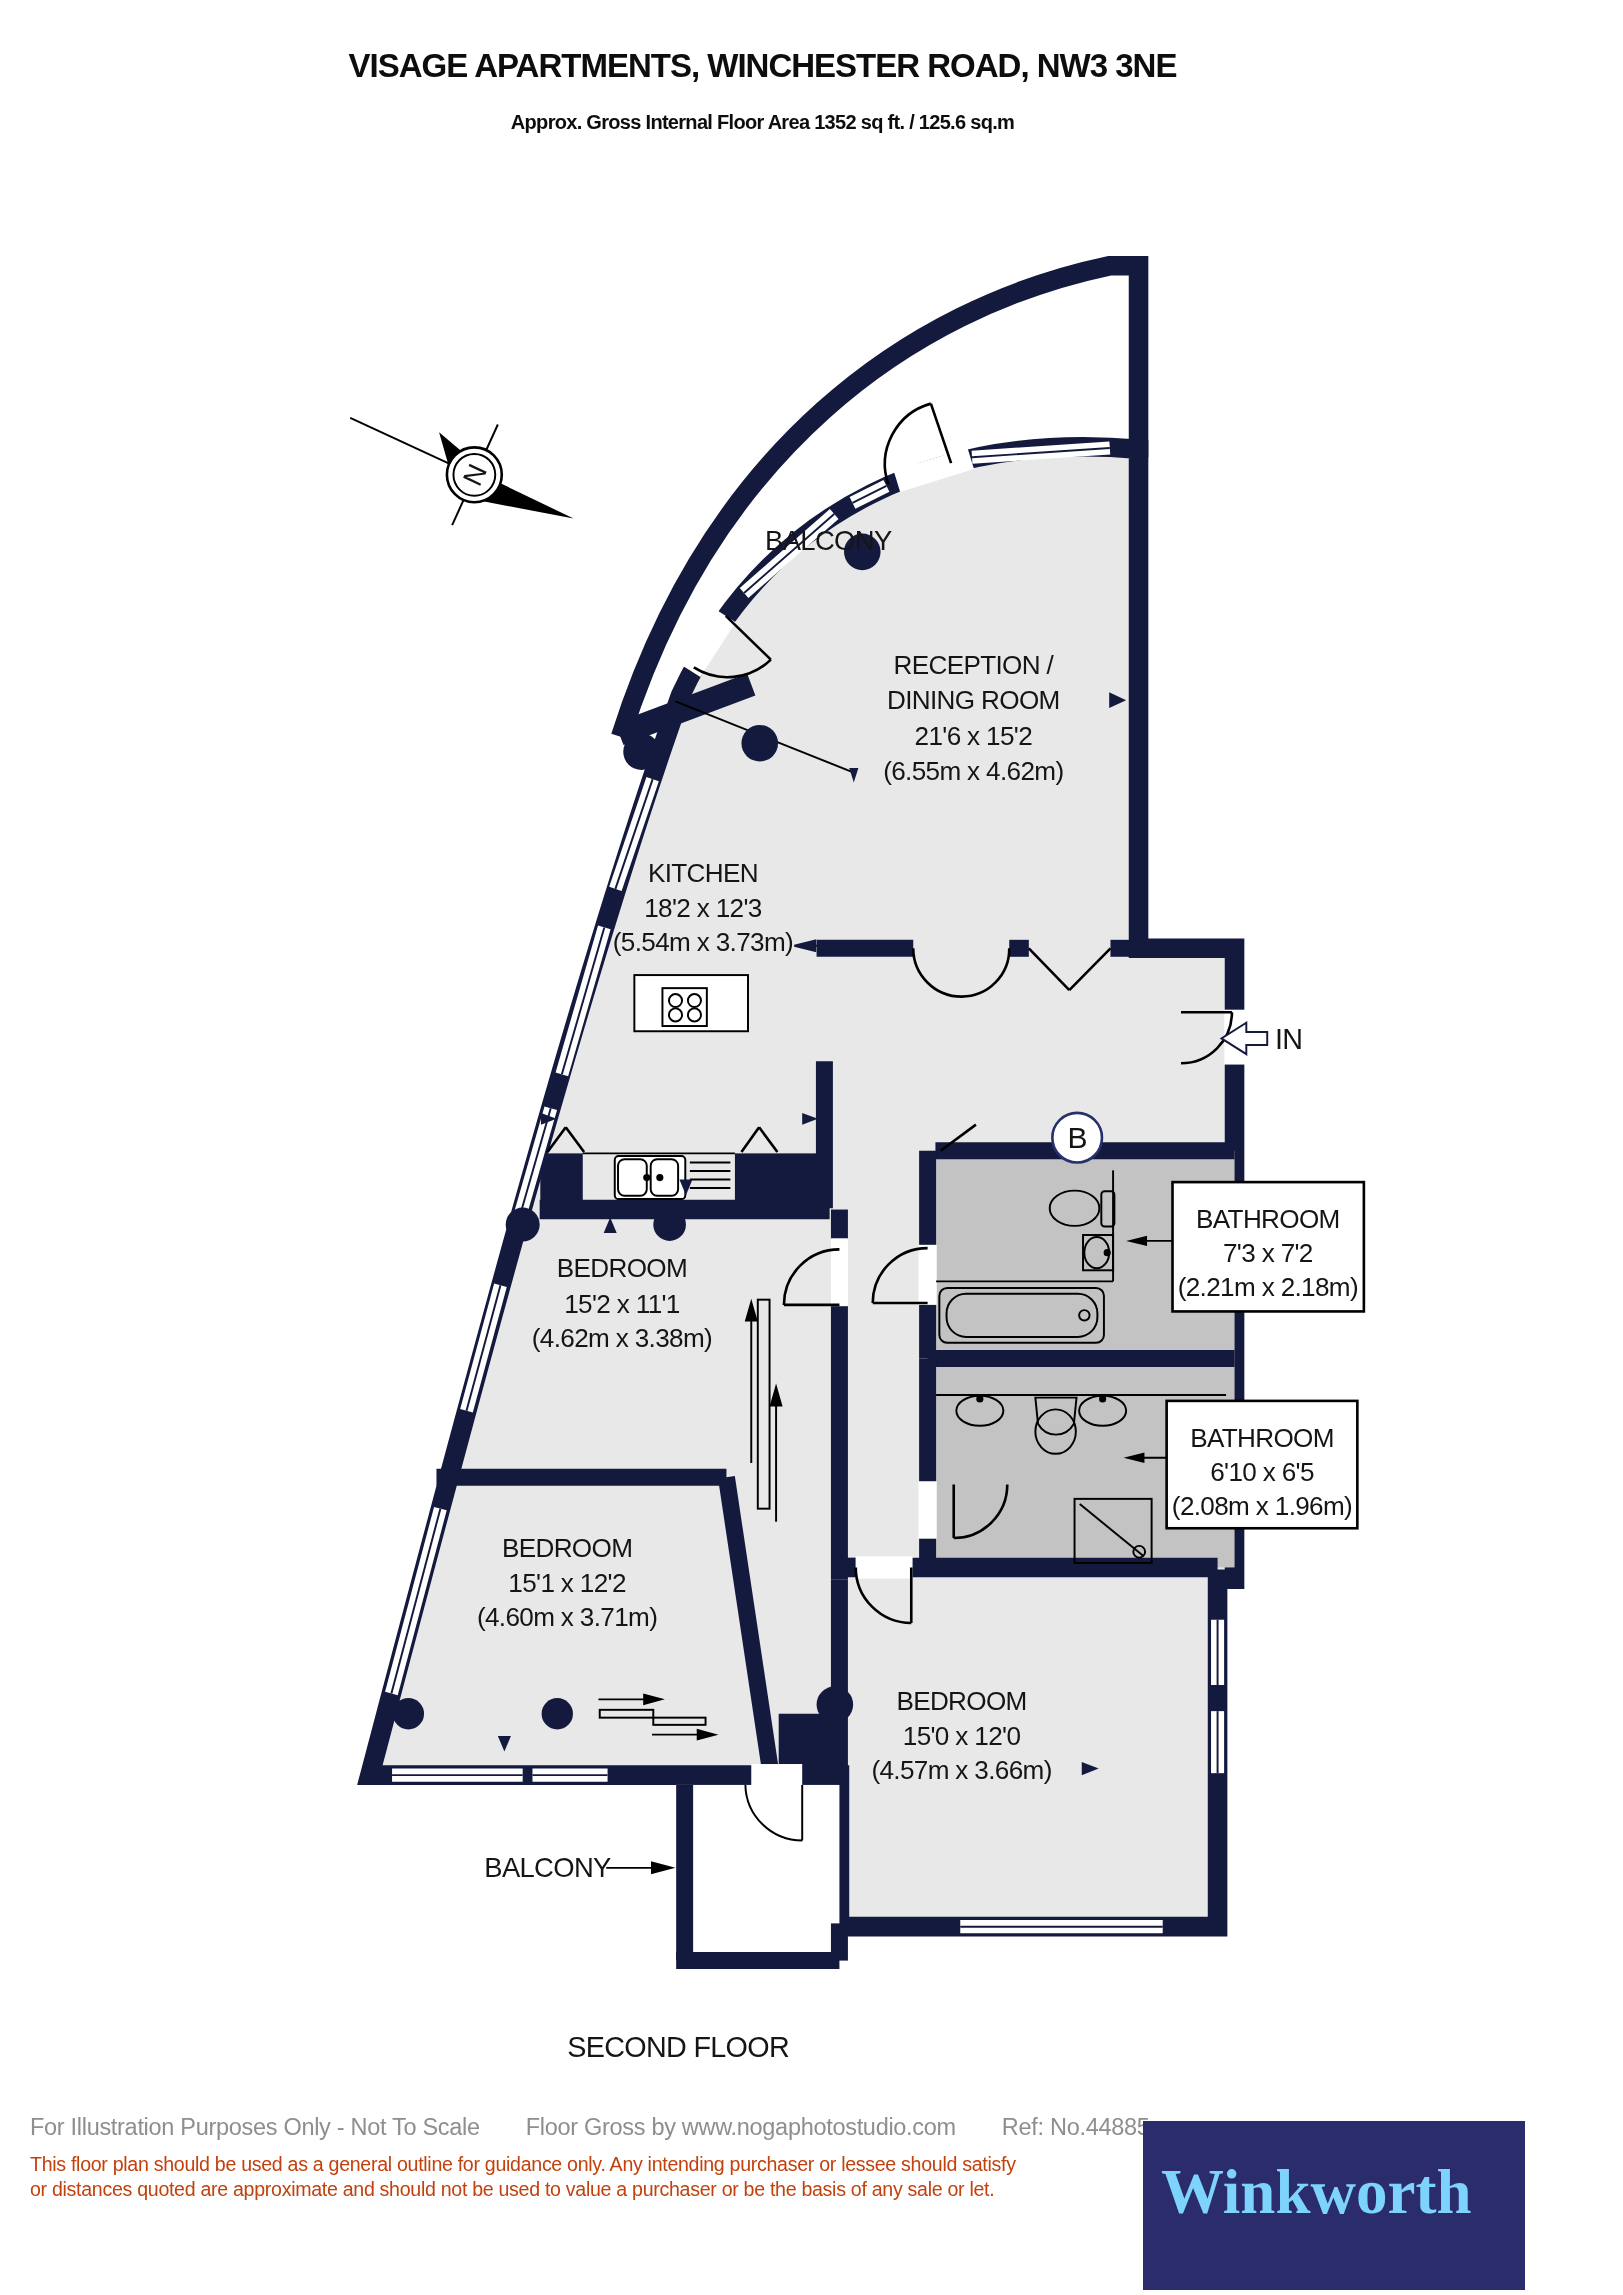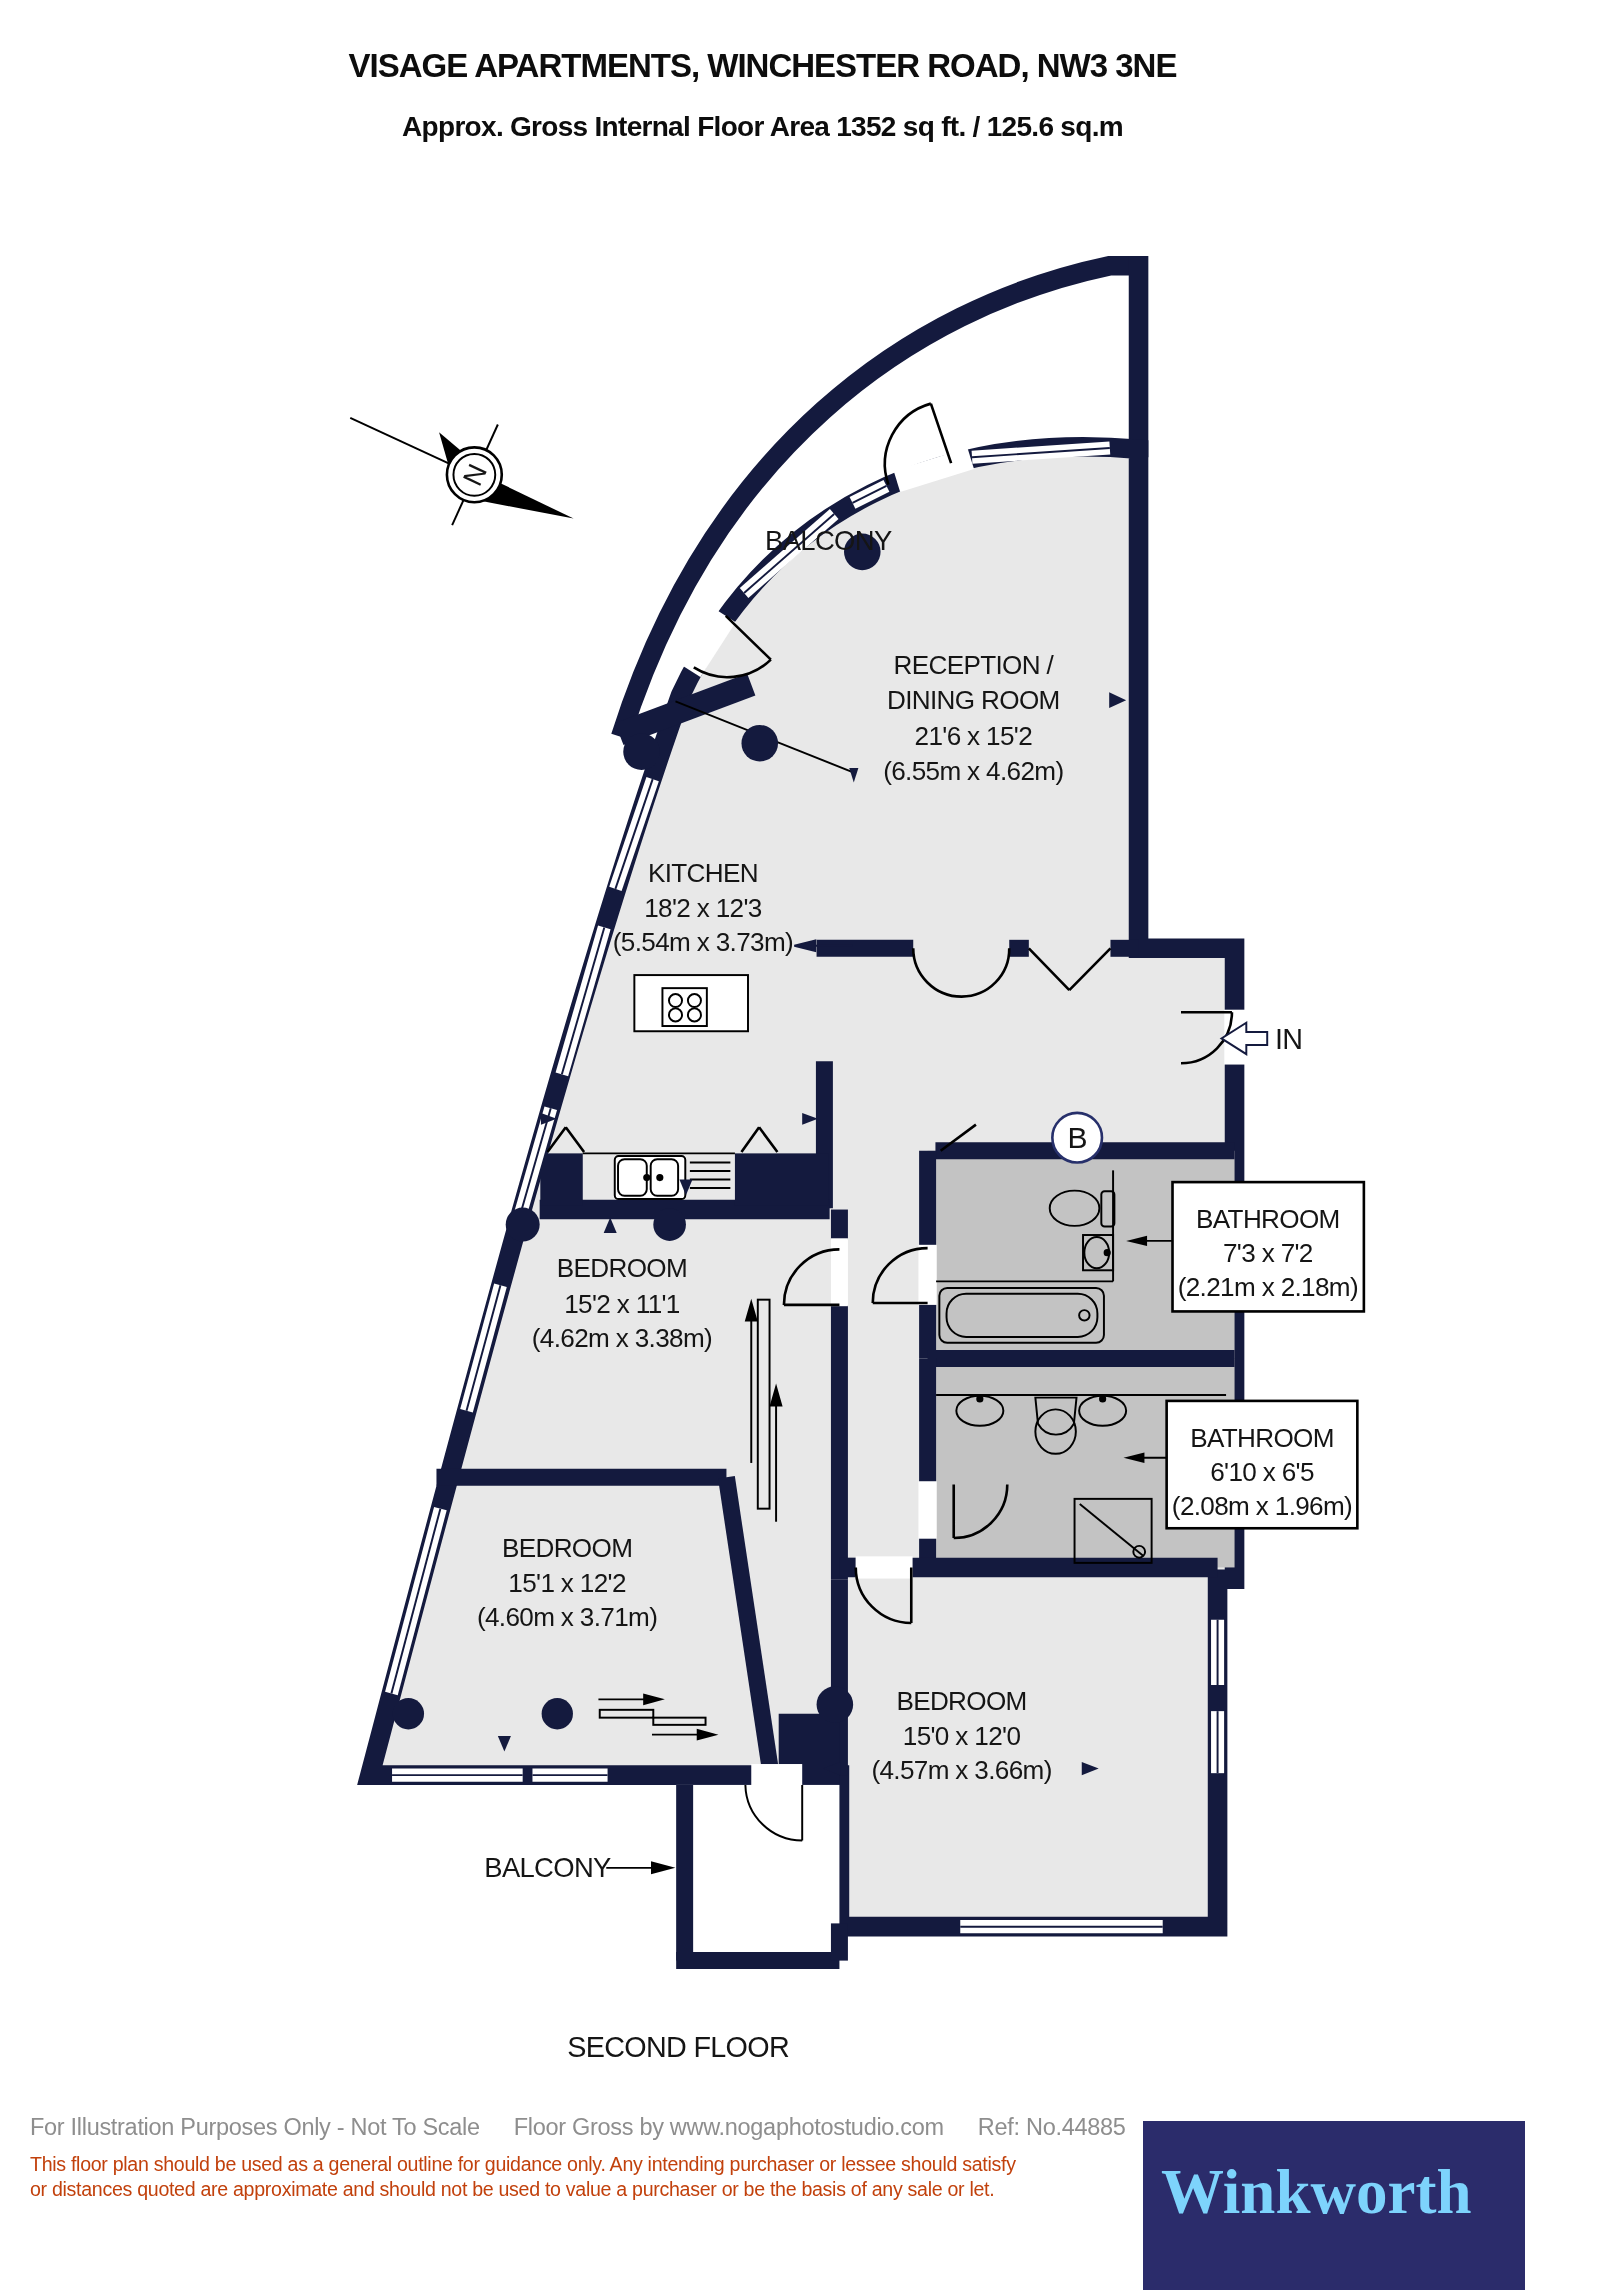--- a/index.html
+++ b/index.html
@@ -1,24 +1,24 @@
 <!DOCTYPE html>
 <html style="font-size:10.5px"><head>
 <meta charset="utf-8">
 <style>
   html,body{margin:0;padding:0;background:#ffffff;}
   .page{position:relative;width:1525px;height:2295px;background:#ffffff;overflow:hidden;
         font-family:"Liberation Sans",sans-serif;}
   .hdr{position:absolute;left:0;top:47px;width:100%;text-align:center;color:#0d0d0d;}
   .hdr h1{margin:0;font-size:33px;font-weight:700;letter-spacing:-1px;}
-  .hdr .sub{margin-top:26px;font-size:28px;font-weight:600;letter-spacing:-0.7px;}
+  .hdr .sub{margin-top:26px;font-size:20px;font-weight:600;letter-spacing:-0.7px;}
   svg text{font-family:"Liberation Sans",sans-serif;fill:#151515;letter-spacing:-1px;}
   .plansvg{position:absolute;left:0;top:0;}
   .ftr{position:absolute;left:30px;top:2114px;width:1071px;color:#8e8e8e;}
-  .ftr .l1{display:flex;gap:34px;font-size:23.5px;letter-spacing:-0.3px;white-space:nowrap;}
+  .ftr .l1{display:flex;gap:46px;font-size:23.5px;letter-spacing:-0.3px;white-space:nowrap;}
   .ftr .disc{margin-top:10.5px;font-size:19.6px;line-height:25.5px;color:#c2410c;letter-spacing:-0.3px;}
   .logo{position:absolute;left:1143px;top:2121px;width:431px;height:169px;background:#2b2c6b;
         display:flex;align-items:center;}
   .logo span{color:#7dd3fc;font-family:"Liberation Serif",serif;font-size:63px;font-weight:700;
         padding-left:18px;padding-bottom:26px;}
 </style>
 </head>
 <body>
 
 <div class="page">

